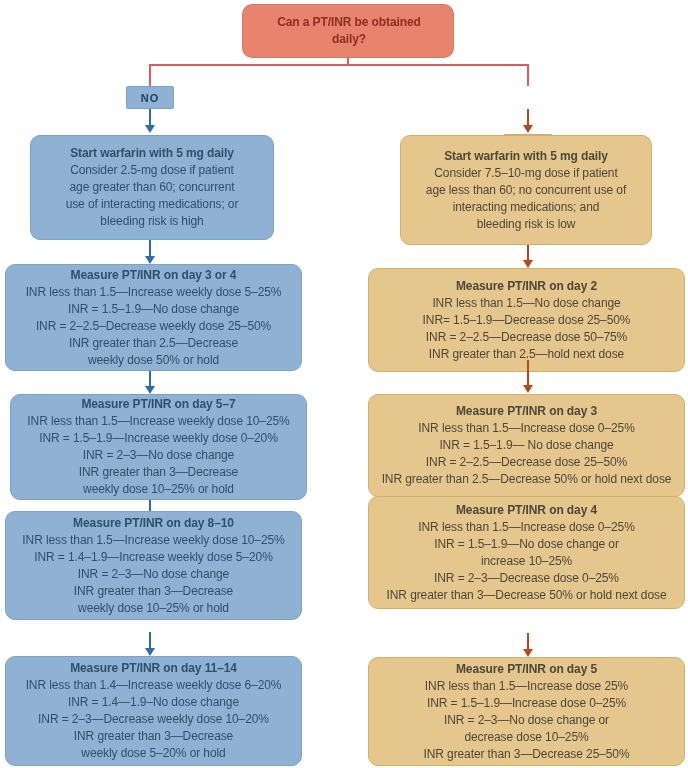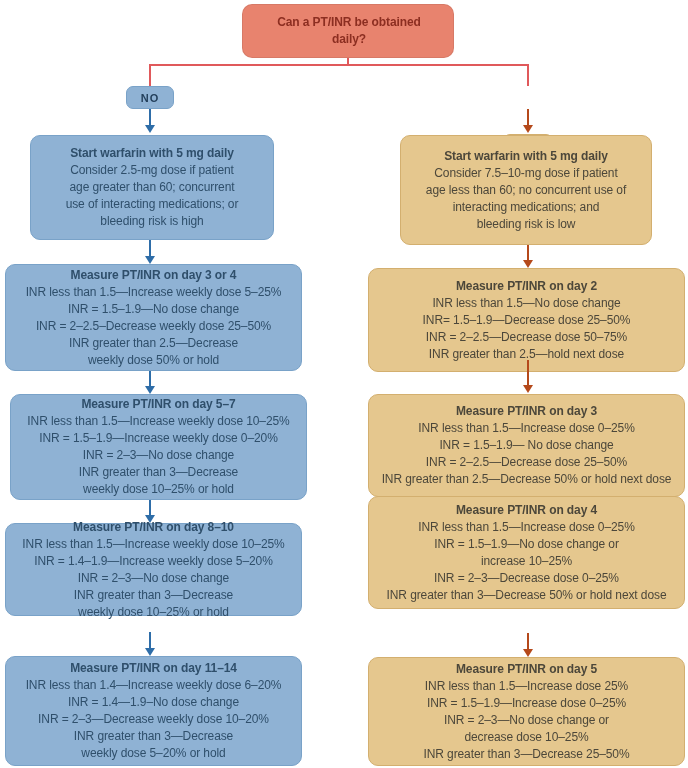--- a/index.html
+++ b/index.html
@@ -38,21 +38,21 @@
   }
   .tan-box{
     background:var(--tan_box,#E5C78E);
     border:1px solid var(--tan_border,#D3AF6F);
     color:var(--tan_text,#4C473A);
   }
   .box .title{font-weight:bold;}
   .pill{
     position:absolute;
     box-sizing:border-box;
-    border-radius:7px;
+    border-radius:2px;
     display:flex;justify-content:center;align-items:center;
     font-size:11px;font-weight:bold;letter-spacing:1px;
   }
   .no-pill{background:var(--blue_box,#8FB2D4);border:1px solid var(--blue_border,#79A2C8);color:#24405C;}
   .yes-pill{background:var(--tan_box,#E5C78E);border:1px solid var(--tan_border,#D3AF6F);color:#4A4330;margin-top:48px;}
   .vline{position:absolute;width:2px;}
   .hline{position:absolute;height:2px;}
   .red{background:var(--red_line,#E0595B);}
   .bluearrow{background:var(--blue_arrow,#2E6DA8);}
   .rustarrow{background:var(--rust_arrow,#B5491B);}
@@ -117,21 +117,21 @@
     <div>INR less than 1.5—Increase weekly dose 10–25%</div>
     <div>INR = 1.5–1.9—Increase weekly dose 0–20%</div>
     <div>INR = 2–3—No dose change</div>
     <div>INR greater than 3—Decrease</div>
     <div>weekly dose 10–25% or hold</div>
   </div>
 
   <div class="vline bluearrow" style="left:149px;top:500px;height:16px;"></div>
   <div class="arrowhead blue" style="left:145px;top:515px;"></div>
 
-  <div class="box blue-box" style="left:5px;top:523px;width:297px;height:93px;">
+  <div class="box blue-box" style="left:5px;top:511px;width:297px;height:109px;">
     <div class="title">Measure PT/INR on day 8–10</div>
     <div>INR less than 1.5—Increase weekly dose 10–25%</div>
     <div>INR = 1.4–1.9—Increase weekly dose 5–20%</div>
     <div>INR = 2–3—No dose change</div>
     <div>INR greater than 3—Decrease</div>
     <div>weekly dose 10–25% or hold</div>
   </div>
 
   <div class="vline bluearrow" style="left:149px;top:632px;height:17px;"></div>
   <div class="arrowhead blue" style="left:145px;top:648px;"></div>

